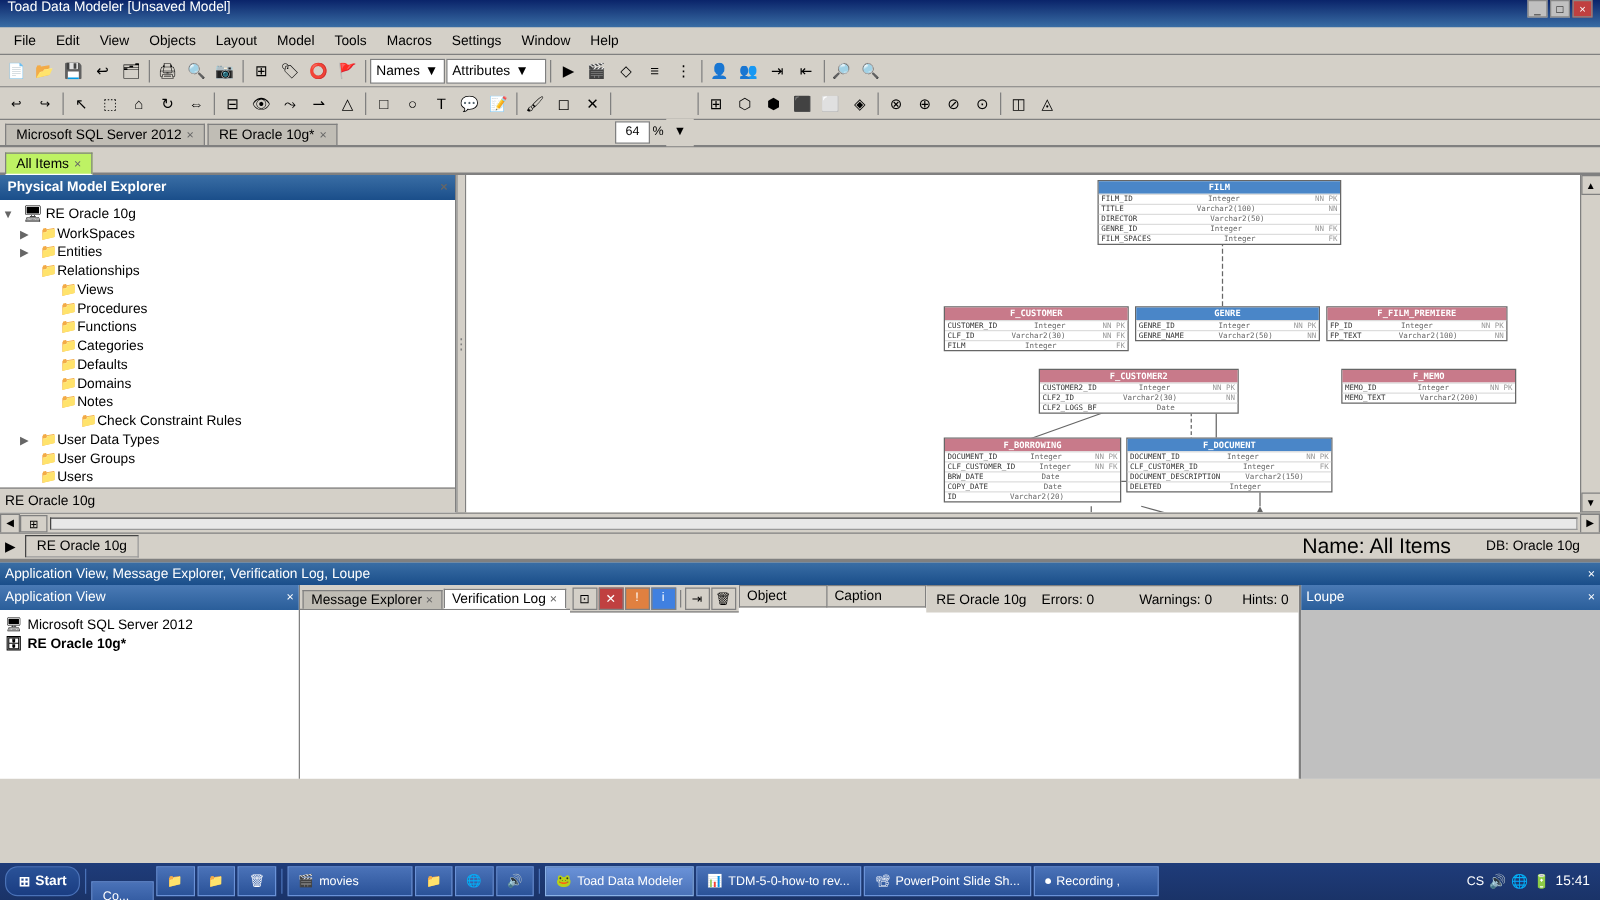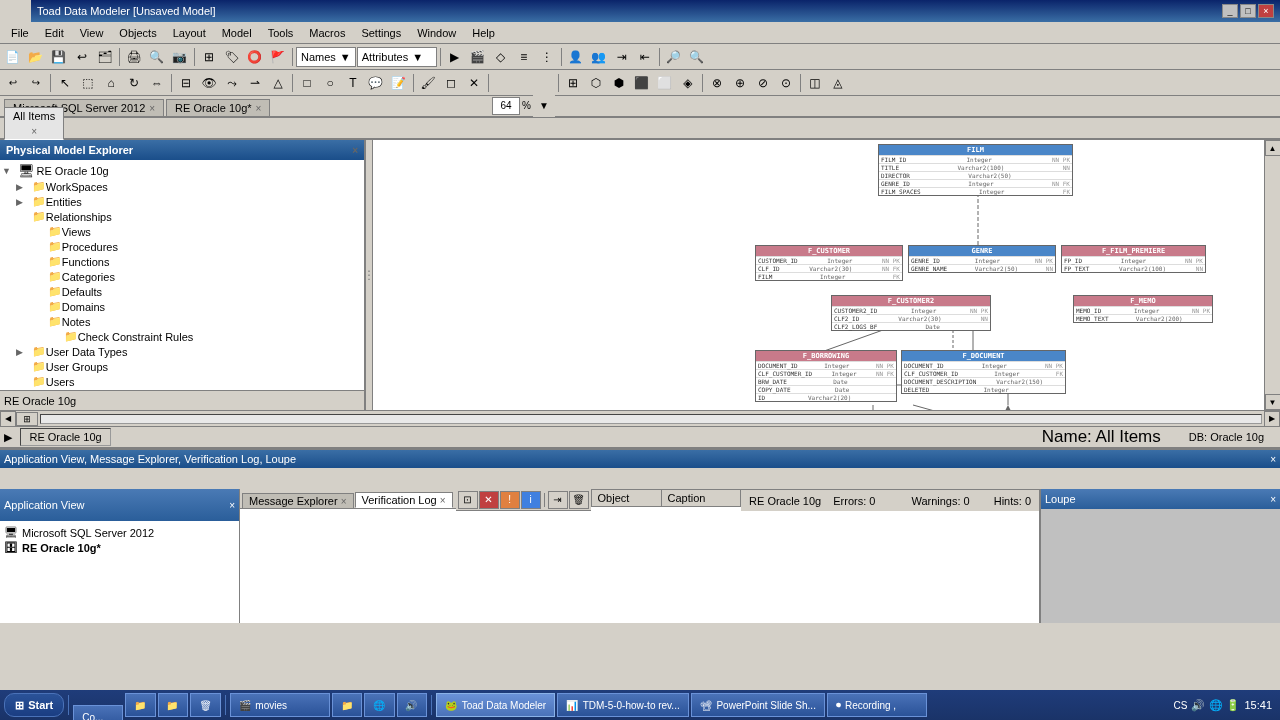--- a/index.html
+++ b/index.html
@@ -4,24 +4,22 @@
   <style>
     * { margin: 0; padding: 0; box-sizing: border-box; }
     body { font-family: 'Segoe UI', Tahoma, Geneva, Verdana, sans-serif; font-size: 11px; background: #d4d0c8; overflow: hidden; width: 1280px; height: 720px; }
 
     
     #title-bar {
       background: linear-gradient(to bottom, #0a246a, #3a6ea5);
       color: white;
       height: 22px;
       display: flex;
-      align-items: center;
       padding: 0 6px;
       justify-content: space-between;
-      margin-left: 31px;
     }
     .title-btn {
       width: 16px; height: 14px;
       background: #c0c0c0;
       border: 1px solid #888;
       font-size: 9px;
       display: flex; align-items: center; justify-content: center;
       cursor: pointer;
       color: black;
     }
@@ -85,24 +83,23 @@
       padding: 2px 8px;
       font-size: 11px;
       background: #c0bdb5;
       border: 1px solid #808080;
       border-bottom: none;
       cursor: pointer;
       margin-right: 2px;
       display: flex; align-items: center; gap: 4px;
     }
     .doc-tab.active {
-      background: #e5e5e5;
+      background: #bef264;
       border-bottom: 1px solid white;
       margin-bottom: -2px;
-      flex-direction: column;
     }
     .tab-close { font-size: 10px; color: #666; cursor: pointer; }
 
     
     #main-area {
       display: flex;
       height: calc(720px - 22px - 22px - 26px - 26px - 22px - 22px - 50px - 26px);
     }
 
     
@@ -190,21 +187,20 @@
       padding: 0 4px;
       gap: 4px;
     }
 
     
     #bottom-area {
       height: 175px;
       display: flex;
       flex-direction: column;
       border-top: 2px solid #808080;
-      gap: 21px;
     }
     #bottom-header {
       background: linear-gradient(to bottom, #3a6ea5, #1a4e8a);
       color: white;
       height: 18px;
       display: flex;
       align-items: center;
       padding: 0 4px;
       font-size: 11px;
       justify-content: space-between;
@@ -866,21 +862,21 @@
 <div id="bottom-area" style="height:175px; border-top:2px solid #808080; display:flex; flex-direction:column;">
 
   <div id="bottom-header" style="background:linear-gradient(to bottom, #3a6ea5, #1a4e8a); color:white; height:18px; display:flex; align-items:center; padding:0 4px; font-size:11px; justify-content:space-between;">
     <span>Application View, Message Explorer, Verification Log, Loupe</span>
     <span class="close-btn" style="color:white;">×</span>
   </div>
 
   <div style="display:flex; flex:1; background:#d4d0c8;">
 
     <div id="app-view-panel" style="width:240px; background:white; border-right:1px solid #808080; display:flex; flex-direction:column;">
-      <div id="app-view-header" style="background:linear-gradient(to bottom, #4a7ab5, #2a5e9a); color:white; height:32px; display:flex; align-items:center; justify-content:space-between; padding:0 4px; font-size:11px;">
+      <div id="app-view-header" style="background:linear-gradient(to bottom, #4a7ab5, #2a5e9a); color:white; height:20px; display:flex; align-items:center; justify-content:space-between; padding:0 4px; font-size:11px;">
         <span>Application View</span>
         <span class="close-btn" style="color:white;">×</span>
       </div>
       <div id="app-view-content" style="flex:1; padding:4px; overflow-y:auto;">
         <div class="tree-item" style="font-size:11px;">
           <span style="margin-right:4px;">🖥</span>
           <span>Microsoft SQL Server 2012</span>
         </div>
         <div class="tree-item" style="font-size:11px; font-weight:bold;">
           <span style="margin-right:4px;">🗄</span>

